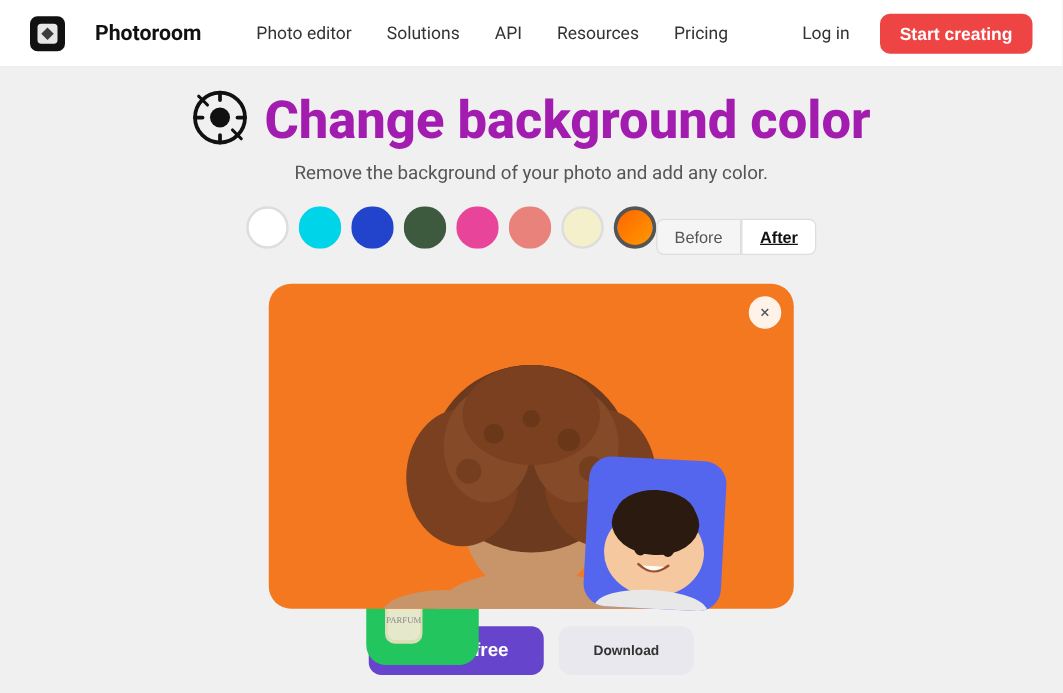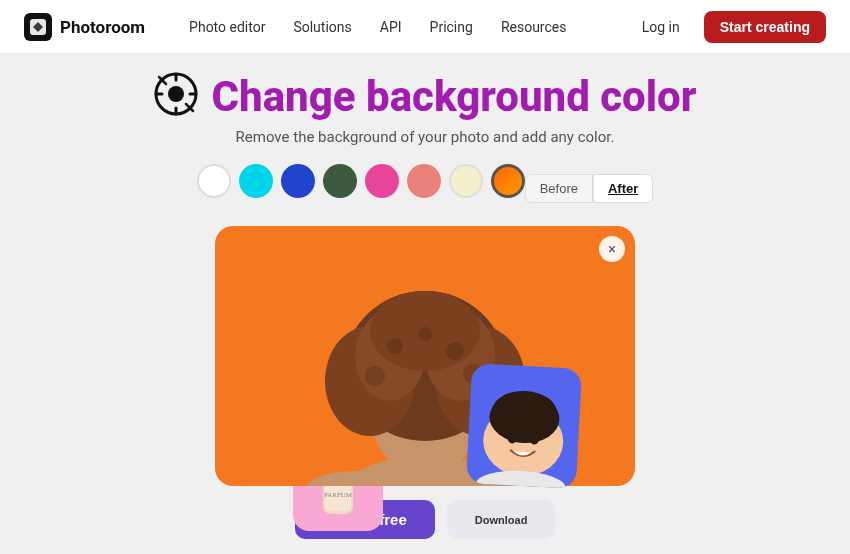--- a/index.html
+++ b/index.html
@@ -19,21 +19,21 @@
       align-items: center;
       padding: 0 24px;
       gap: 0;
       border-bottom: 1px solid #e8e8e8;
       position: relative;
       z-index: 10;
     }
     .nav-logo {
       display: flex;
       align-items: center;
-      gap: 8px;
+      gap: 24px;
       margin-right: 32px;
     }
     .logo-icon {
       width: 28px;
       height: 28px;
       background: #111;
       border-radius: 6px;
       display: flex;
       align-items: center;
       justify-content: center;
@@ -66,21 +66,21 @@
       gap: 12px;
     }
     .btn-login {
       font-size: 14px;
       color: #333;
       cursor: pointer;
       padding: 6px 12px;
       border-radius: 6px;
     }
     .btn-start {
-      background: #b91c1c;
+      background: #ef4444;
       color: #fff;
       font-size: 14px;
       font-weight: 600;
       padding: 8px 16px;
       border-radius: 8px;
       cursor: pointer;
       border: none;
       white-space: nowrap;
     }
 
@@ -203,25 +203,24 @@
       z-index: 5;
     }
 
     
     .floating-product {
       position: absolute;
       left: 78px;
       top: 215px;
       width: 90px;
       height: 90px;
-      background: #f9a8d4;
+      background: #22c55e;
       border-radius: 16px;
       display: flex;
       align-items: center;
-      justify-content: center;
       overflow: hidden;
     }
 
     
     .floating-person {
       position: absolute;
       right: 56px;
       top: 140px;
       width: 110px;
       height: 120px;
@@ -274,22 +273,22 @@
         <rect x="1" y="1" width="16" height="16" rx="3" fill="white" opacity="0.9"></rect>
         <path d="M4 9 L9 4 L14 9 L9 14 Z" fill="#111" opacity="0.8"></path>
       </svg>
     </div>
     <span class="logo-text">Photoroom</span>
   </div>
   <div class="nav-links">
     <span class="nav-link">Photo editor</span>
     <span class="nav-link">Solutions</span>
     <span class="nav-link">API</span>
+    <span class="nav-link">Resources</span>
     <span class="nav-link">Pricing</span>
-    <span class="nav-link">Resources</span>
   </div>
   <div class="nav-actions">
     <span class="btn-login">Log in</span>
     <button class="btn-start">Start creating</button>
   </div>
 </nav>
 
 <div class="main">
 
   <div class="page-title-area">

